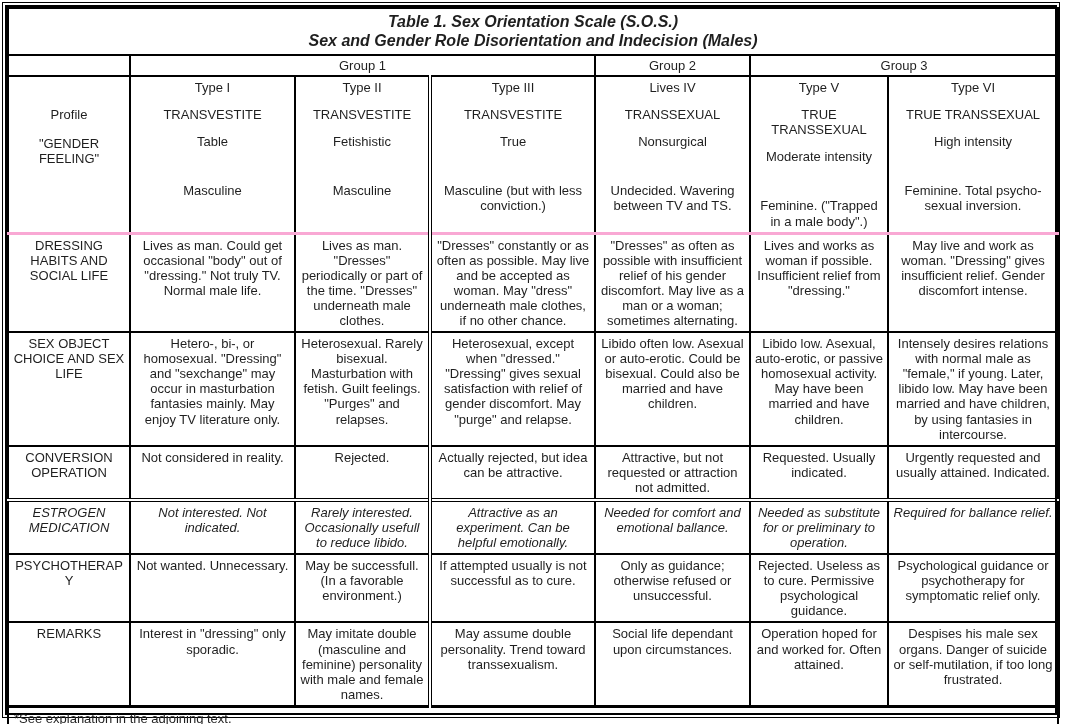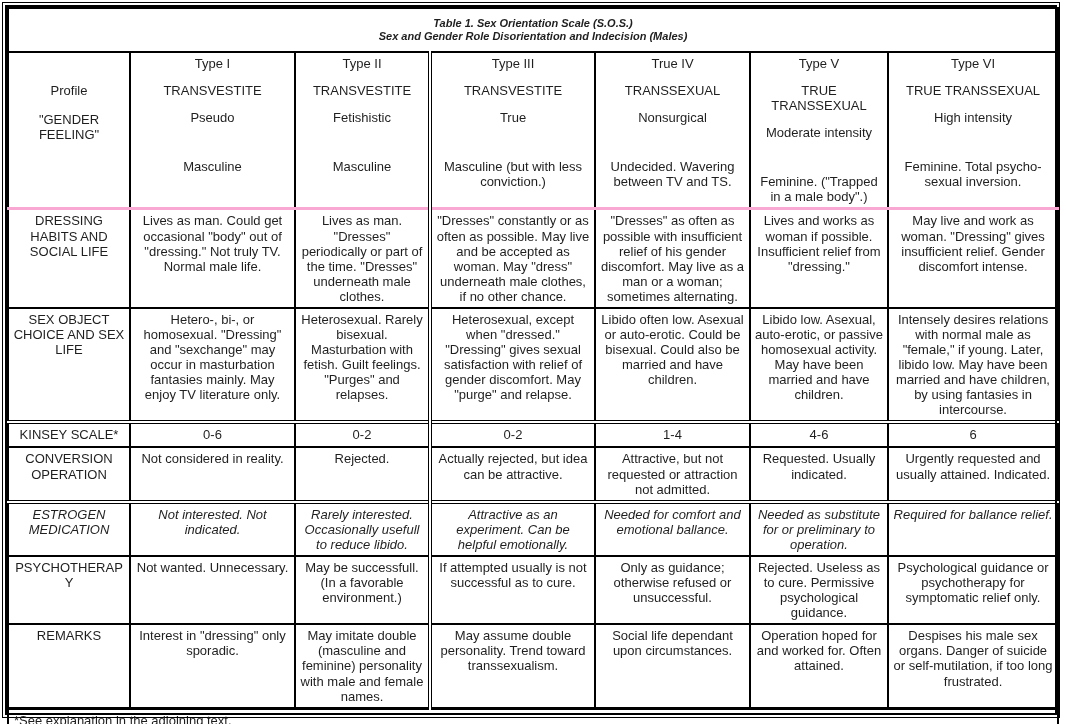--- a/index.html
+++ b/index.html
@@ -37,21 +37,21 @@
     vertical-align: top;
     font-size: 13px;
     line-height: 1.16;
     padding: 3px 4px;
     box-sizing: border-box;
     word-wrap: break-word;
   }
   td.title-cell {
     font-weight: bold;
     font-style: italic;
-    font-size: 11px;
+    font-size: 16px;
     vertical-align: middle;
     padding: 4px;
   }
   td.group-cell { padding: 2px; vertical-align: middle; }
   td.label-cell { vertical-align: top; }
   .type-line { margin-bottom: 12px; }
   .type-line:last-child { margin-bottom: 0; margin-top: 34px; }
   td.profile-label { padding-top: 30px; }
   .profile-gap { height: 14px; }
   
@@ -94,47 +94,53 @@
   </colgroup>
 
   <tbody>
           <tr class="r-title">
     <td class="title-cell" colspan="7">
       <div>Table 1. Sex Orientation Scale (S.O.S.)</div>
       <div>Sex and Gender Role Disorientation and Indecision (Males)</div>
     </td>
   </tr>
 
+  <tr class="r-group">
+    <td class="group-cell"></td>
+    <td class="group-cell" colspan="3">Group 1</td>
+    <td class="group-cell">Group 2</td>
+    <td class="group-cell" colspan="2">Group 3</td>
+  </tr>
 
   <tr class="r-profile header-end">
     <td class="label-cell profile-label">
       <div>Profile</div>
       <div class="profile-gap"></div>
       <div>"GENDER FEELING"</div>
     </td>
     <td>
       <div class="type-line">Type I</div>
       <div class="type-line">TRANSVESTITE</div>
-      <div class="type-line">Pseudo</div>
+      <div class="type-line">Table</div>
       <div class="type-line">Masculine</div>
     </td>
     <td>
       <div class="type-line">Type II</div>
       <div class="type-line">TRANSVESTITE</div>
       <div class="type-line">Fetishistic</div>
       <div class="type-line">Masculine</div>
     </td>
     <td class="dbl-left">
       <div class="type-line">Type III</div>
       <div class="type-line">TRANSVESTITE</div>
       <div class="type-line">True</div>
       <div class="type-line">Masculine (but with less conviction.)</div>
     </td>
     <td>
-      <div class="type-line">True IV</div>
+      <div class="type-line">Lives IV</div>
       <div class="type-line">TRANSSEXUAL</div>
       <div class="type-line">Nonsurgical</div>
       <div class="type-line">Undecided. Wavering between TV and TS.</div>
     </td>
     <td>
       <div class="type-line">Type V</div>
       <div class="type-line">TRUE TRANSSEXUAL</div>
       <div class="type-line">Moderate intensity</div>
       <div class="type-line">Feminine. ("Trapped in a male body".)</div>
     </td>
@@ -159,29 +165,20 @@
   <tr class="r-sex">
     <td class="label-cell">SEX OBJECT CHOICE AND SEX LIFE</td>
     <td>Hetero-, bi-, or homosexual. "Dressing" and "sexchange" may occur in masturbation fantasies mainly. May enjoy TV literature only.</td>
     <td>Heterosexual. Rarely bisexual. Masturbation with fetish. Guilt feelings. "Purges" and relapses.</td>
     <td class="dbl-left">Heterosexual, except when "dressed." "Dressing" gives sexual satisfaction with relief of gender discomfort. May "purge" and relapse.</td>
     <td>Libido often low. Asexual or auto-erotic. Could be bisexual. Could also be married and have children.</td>
     <td>Libido low. Asexual, auto-erotic, or passive homosexual activity. May have been married and have children.</td>
     <td>Intensely desires relations with normal male as "female," if young. Later, libido low. May have been married and have children, by using fantasies in intercourse.</td>
   </tr>
 
-  <tr class="r-kinsey dbl-top">
-    <td class="label-cell">KINSEY SCALE*</td>
-    <td>0-6</td>
-    <td>0-2</td>
-    <td class="dbl-left">0-2</td>
-    <td>1-4</td>
-    <td>4-6</td>
-    <td>6</td>
-  </tr>
 
   <tr class="r-conv">
     <td class="label-cell">CONVERSION OPERATION</td>
     <td>Not considered in reality.</td>
     <td>Rejected.</td>
     <td class="dbl-left">Actually rejected, but idea can be attractive.</td>
     <td>Attractive, but not requested or attraction not admitted.</td>
     <td>Requested. Usually indicated.</td>
     <td>Urgently requested and usually attained. Indicated.</td>
   </tr>

